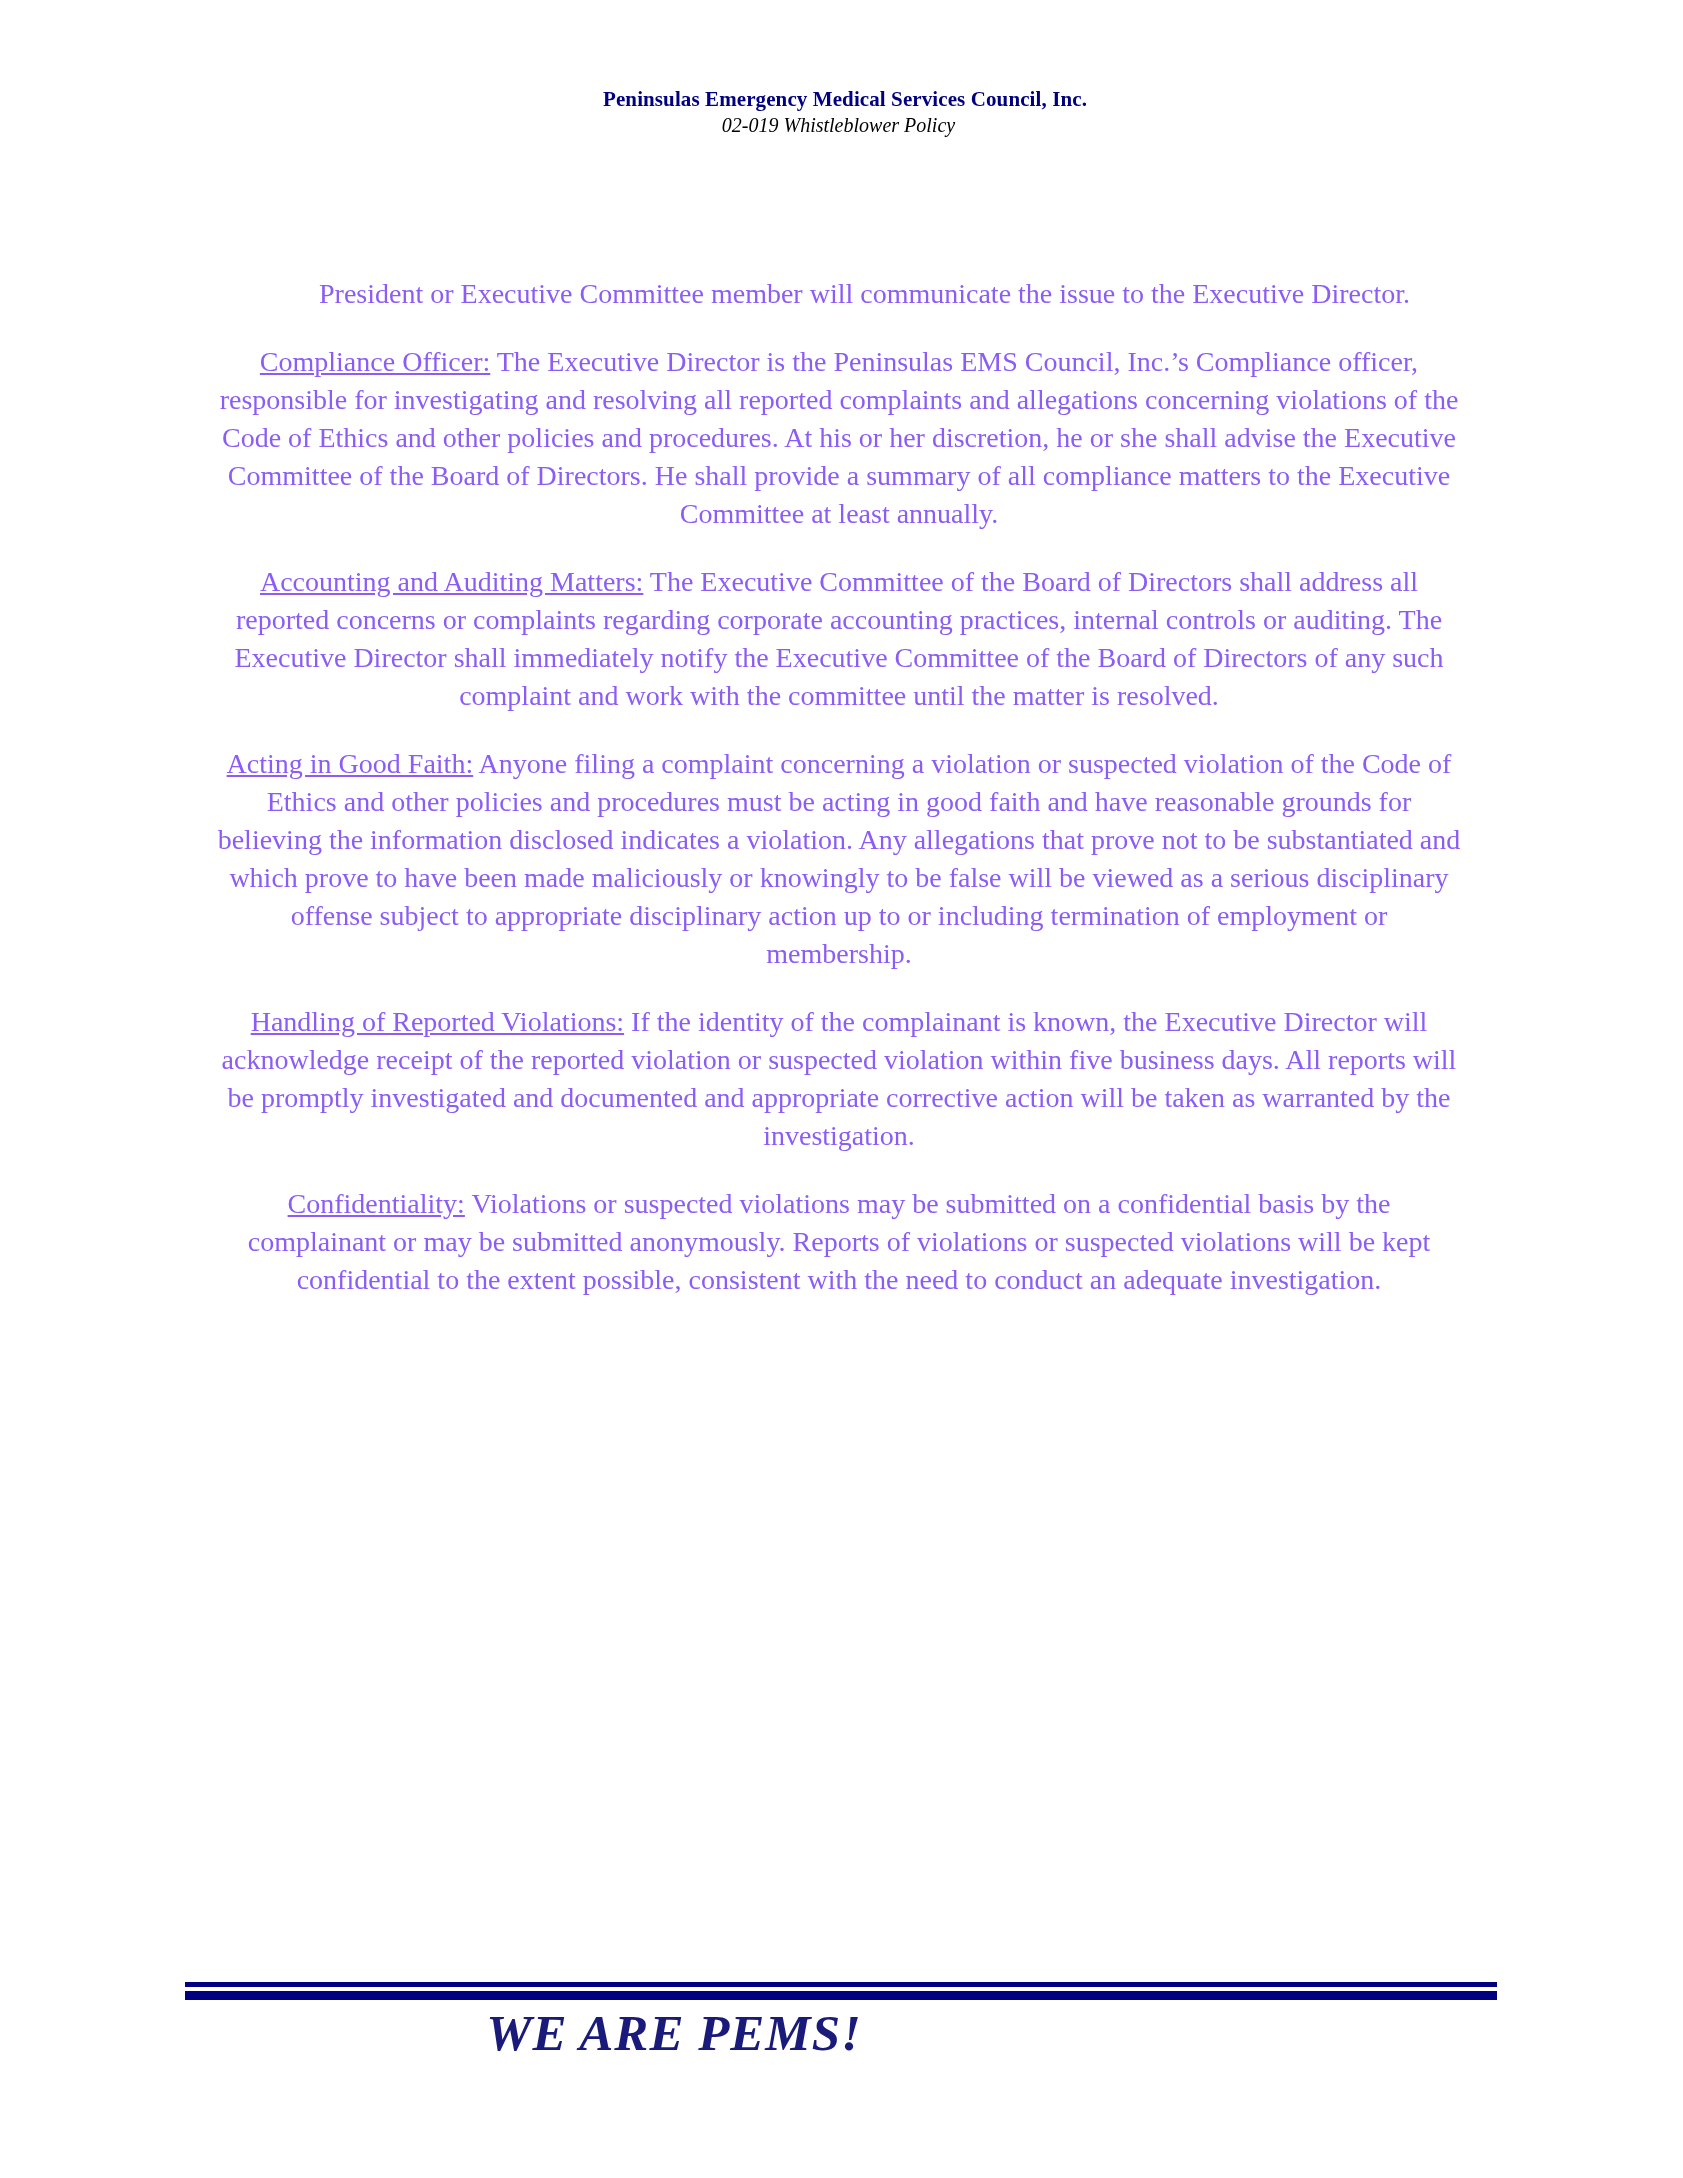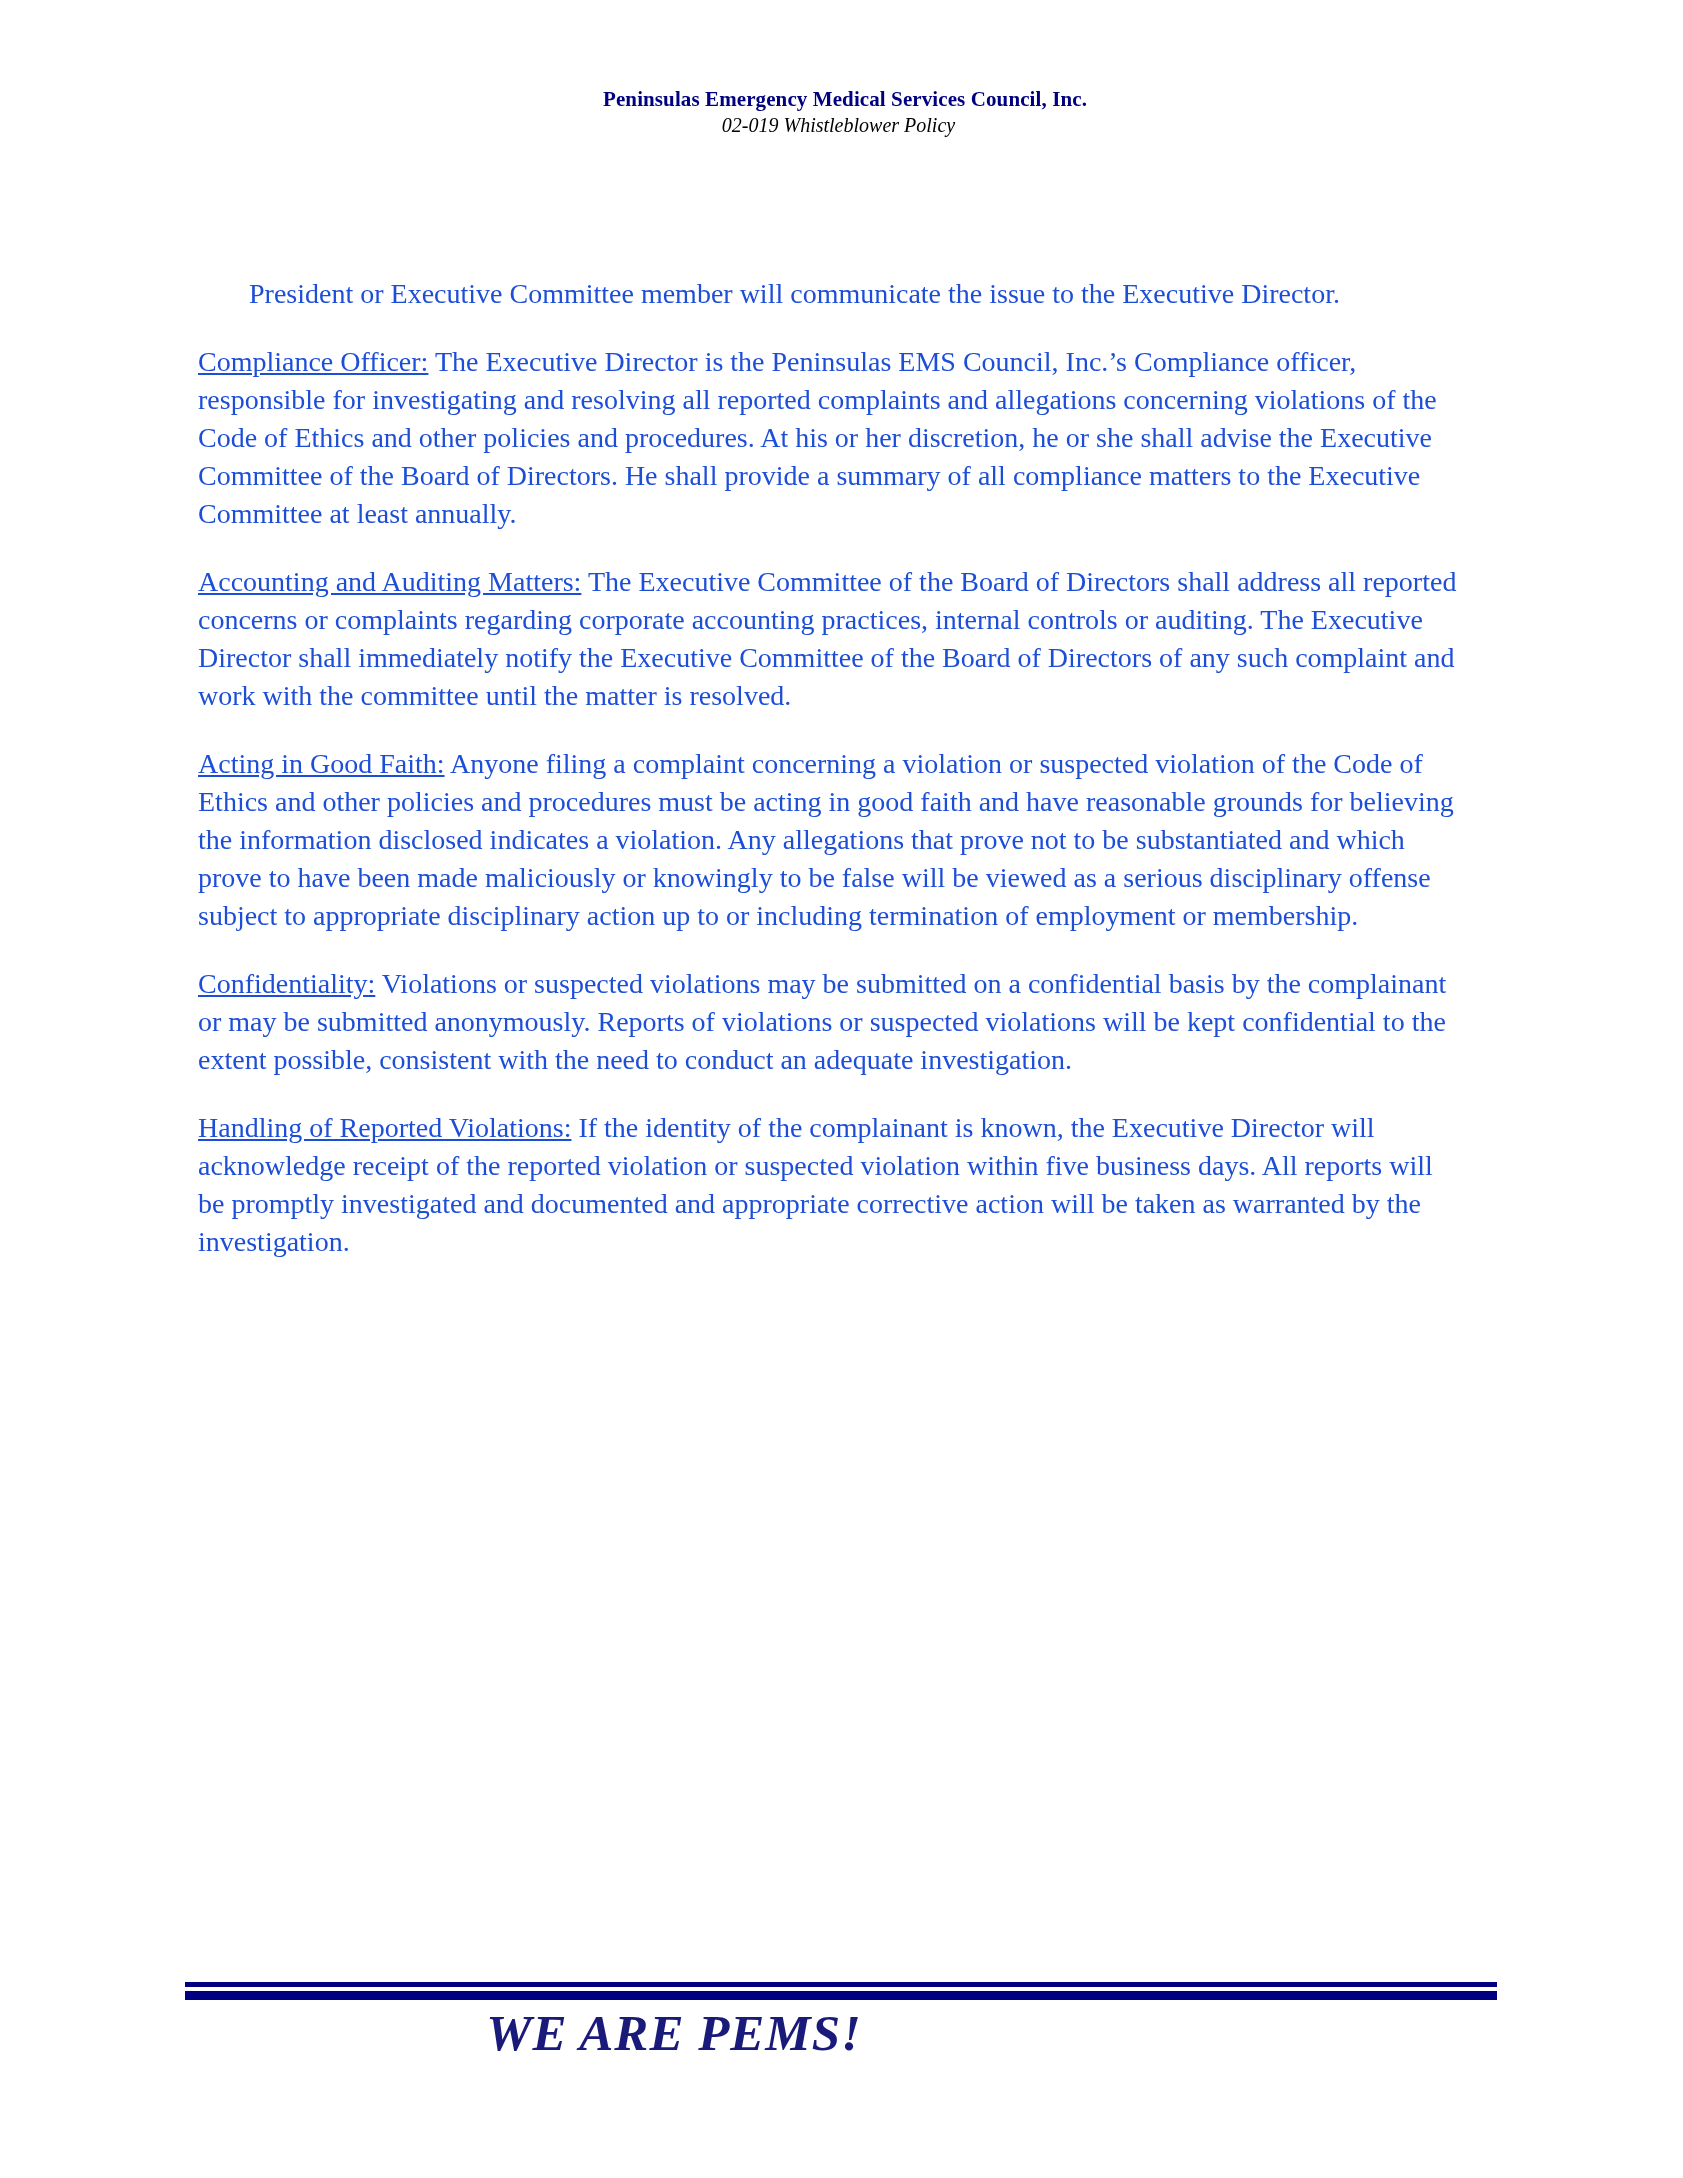--- a/index.html
+++ b/index.html
@@ -48,23 +48,23 @@
   
   .doc-body {
     position: absolute;
     top: 275px;
     left: 198px;
     width: 1265px;
   }
   .para {
     font-size: 28px;
     line-height: 38px;
-    color: #1d4ed8;
-    margin: 0 0 30px 0;
-    text-align: left;
+    color: #8b5cf6;
+    margin: 0 0 30px 17px;
+    text-align: center;
   }
   .para.first-indent {
     text-indent: 51px;
   }
   .para:last-child {
     margin-bottom: 0;
   }
   .heading-run {
     font-weight: normal;
     text-decoration: underline;
@@ -132,25 +132,25 @@
 
     <p class="para">
       <span class="heading-run">Accounting and Auditing Matters:</span><span>  The Executive Committee of the Board of Directors shall address all reported concerns or complaints regarding corporate accounting practices, internal controls or auditing. The Executive Director shall immediately notify the Executive Committee of the Board of Directors of any such complaint and work with the committee until the matter is resolved.</span>
     </p>
 
     <p class="para">
       <span class="heading-run">Acting in Good Faith:</span><span>  Anyone filing a complaint concerning a violation or suspected violation of the Code of Ethics and other policies and procedures must be acting in good faith and have reasonable grounds for believing the information disclosed indicates a violation. Any allegations that prove not to be substantiated and which prove to have been made maliciously or knowingly to be false will be viewed as a serious disciplinary offense subject to appropriate disciplinary action up to or including termination of employment or membership.</span>
     </p>
 
     <p class="para">
-      <span class="heading-run">Confidentiality:</span><span> Violations or suspected violations may be submitted on a confidential basis by the complainant or may be submitted anonymously. Reports of violations or suspected violations will be kept confidential to the extent possible, consistent with the need to conduct an adequate investigation.</span>
+      <span class="heading-run">Handling of Reported Violations:</span><span> If the identity of the complainant is known, the Executive Director will acknowledge receipt of the reported violation or suspected violation within five business days. All reports will be promptly investigated and documented and appropriate corrective action will be taken as warranted by the investigation.</span>
     </p>
 
     <p class="para">
-      <span class="heading-run">Handling of Reported Violations:</span><span> If the identity of the complainant is known, the Executive Director will acknowledge receipt of the reported violation or suspected violation within five business days. All reports will be promptly investigated and documented and appropriate corrective action will be taken as warranted by the investigation.</span>
+      <span class="heading-run">Confidentiality:</span><span> Violations or suspected violations may be submitted on a confidential basis by the complainant or may be submitted anonymously. Reports of violations or suspected violations will be kept confidential to the extent possible, consistent with the need to conduct an adequate investigation.</span>
     </p>
 
   </div>
 
   <div class="doc-footer">
     <div class="footer-rule">
       <div class="rule-thin"></div>
       <div class="rule-gap"></div>
       <div class="rule-thick"></div>
     </div>

